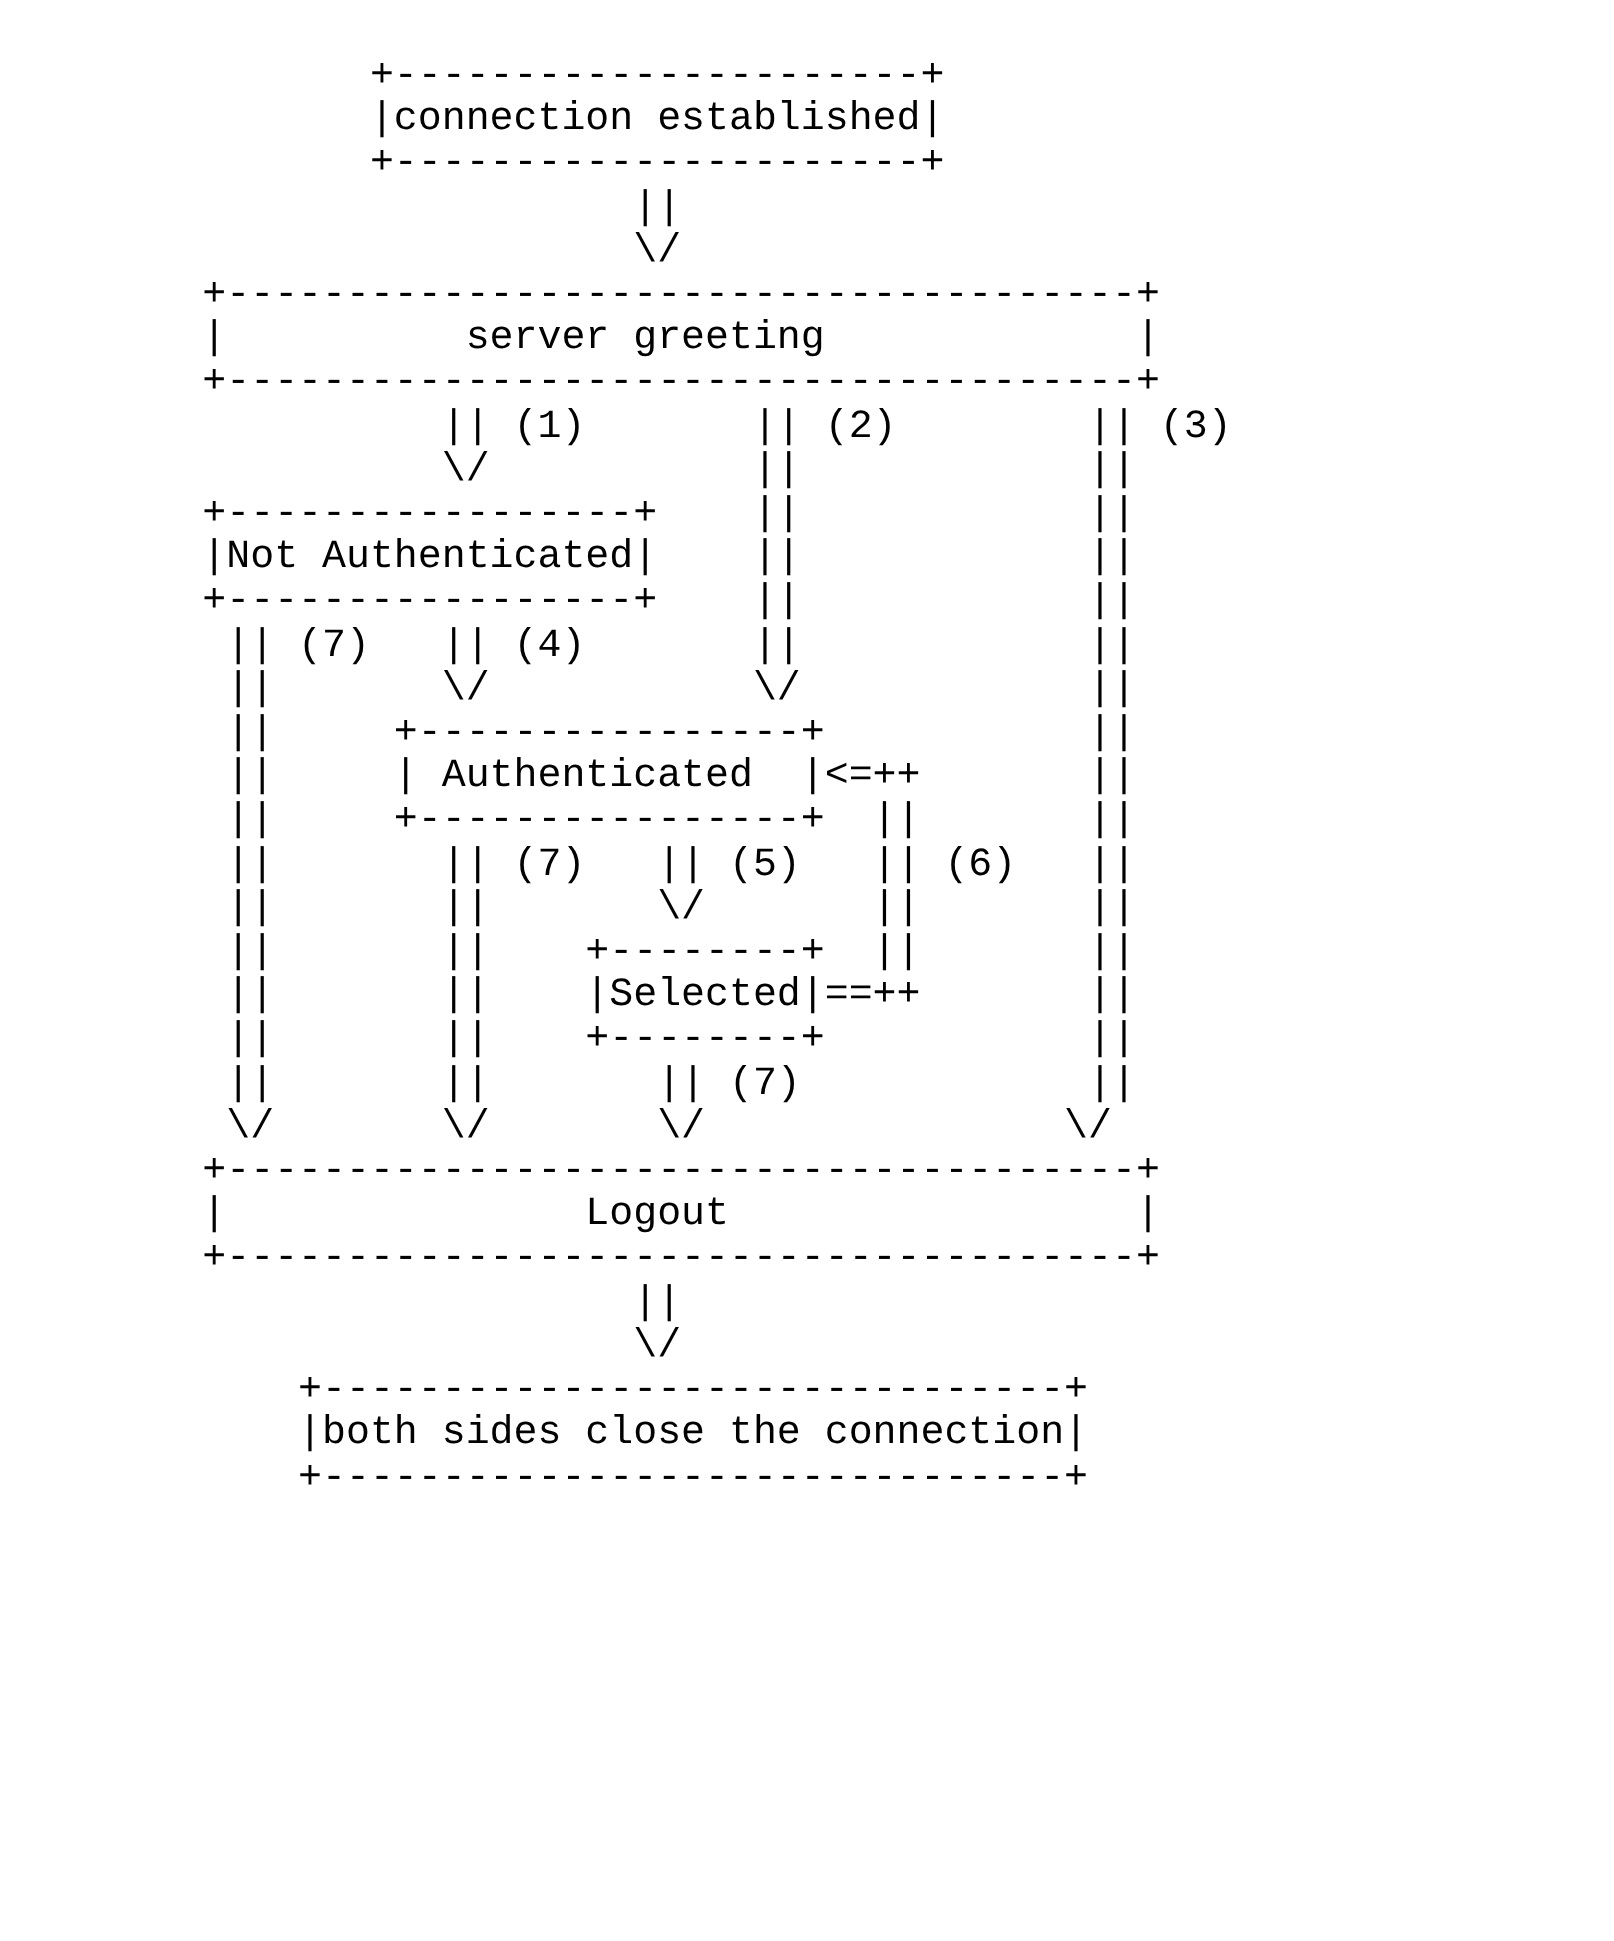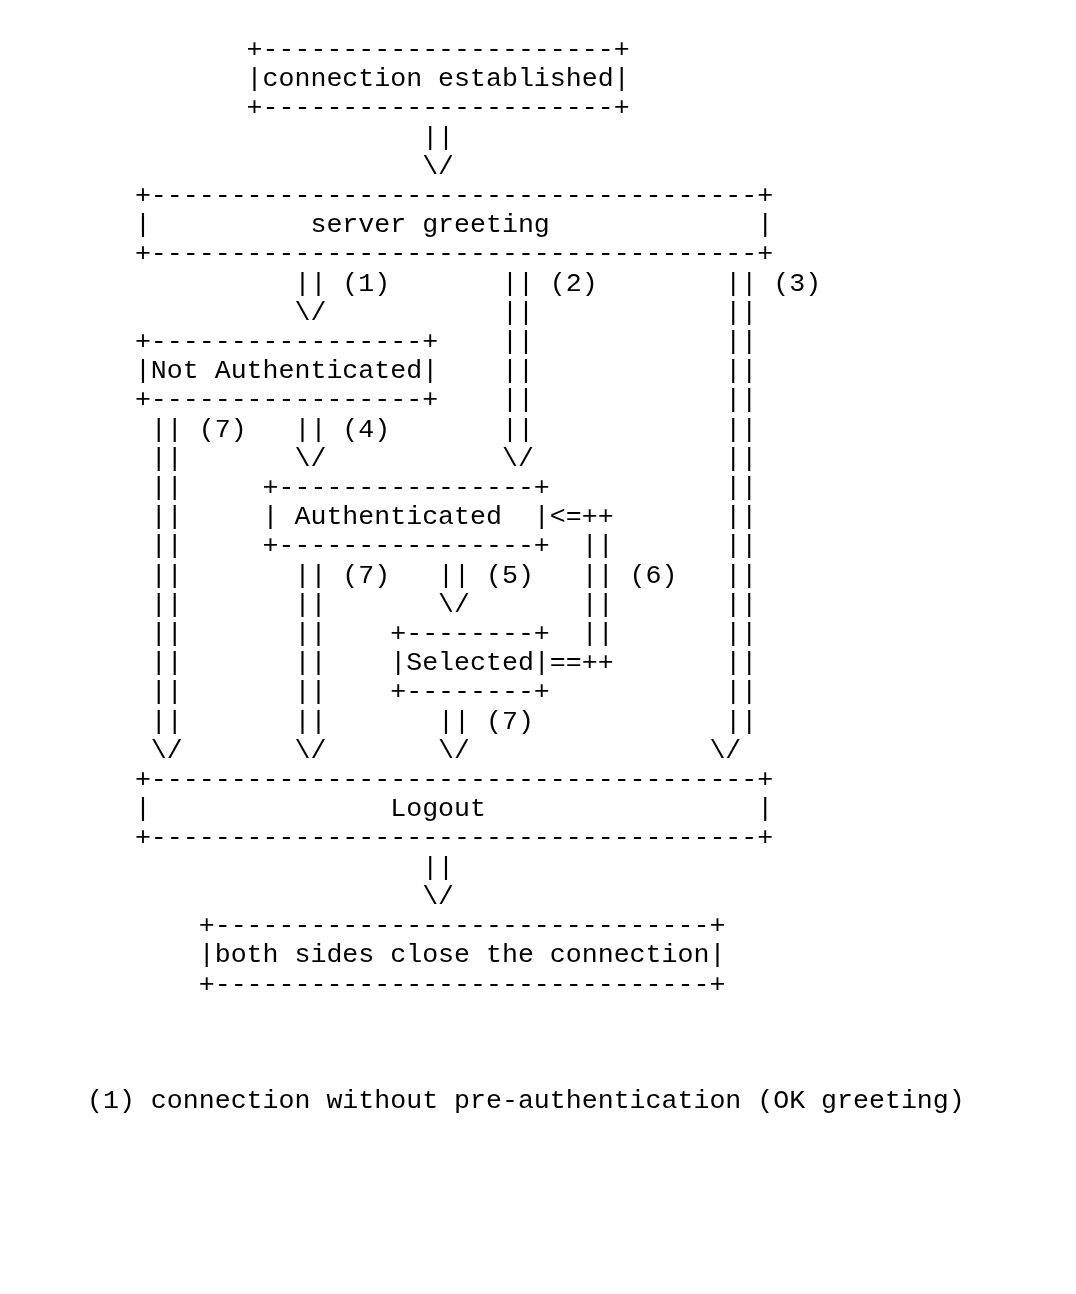--- a/index.html
+++ b/index.html
@@ -63,18 +63,17 @@
    +--------------------------------------+
    |               Logout                 |
    +--------------------------------------+
                      ||
                      \/
        +-------------------------------+
        |both sides close the connection|
        +-------------------------------+</pre>
 
 <div id="transition-legend" class="ascii">
-  <div class="legend-line">(1) connection without pre-authentication (OK greeting)</div>
   
   
   
   
 </div>
 
 </body></html>

